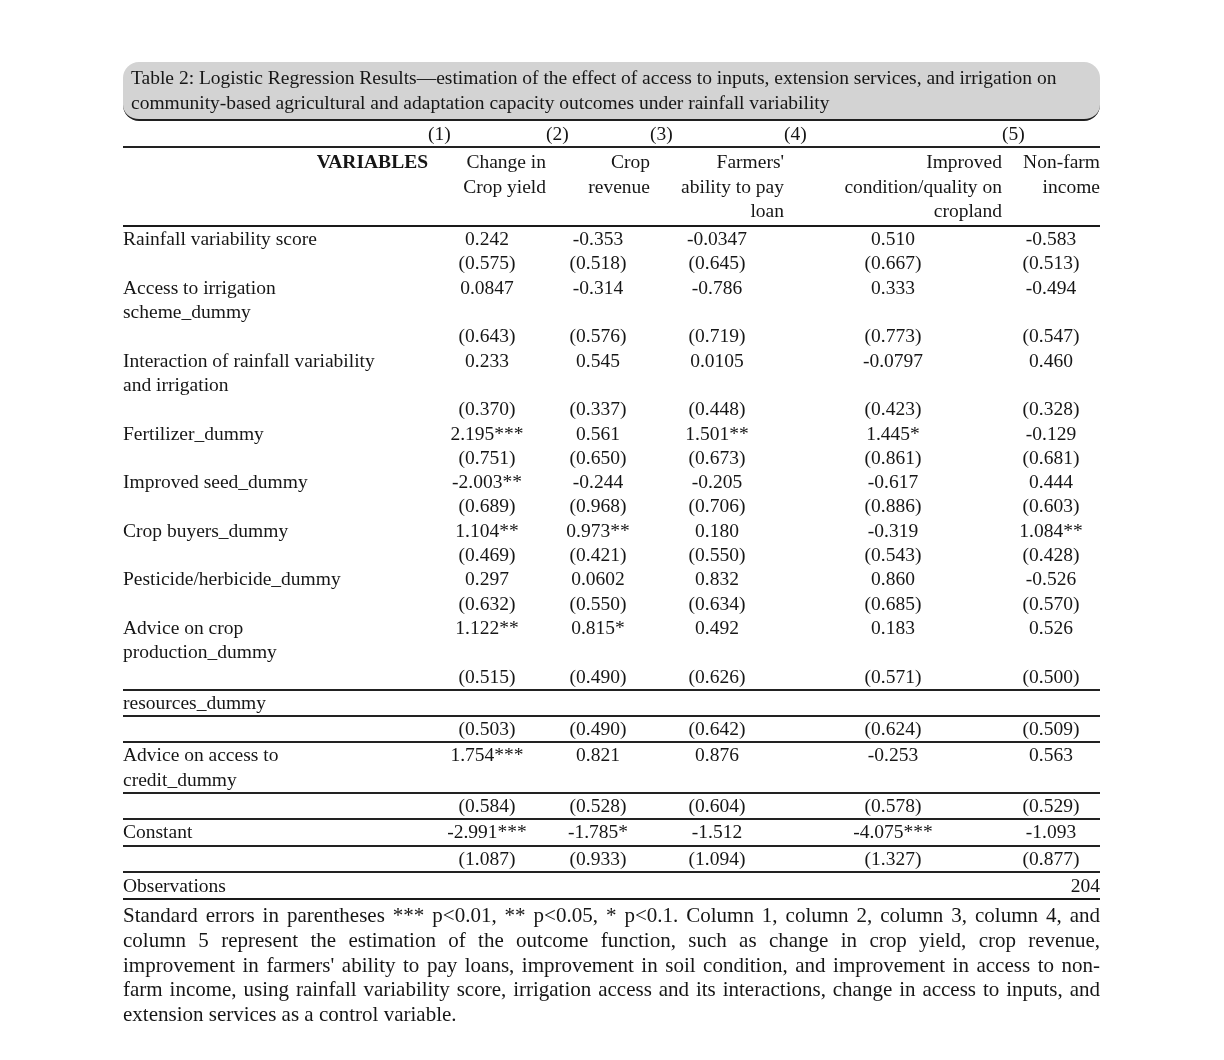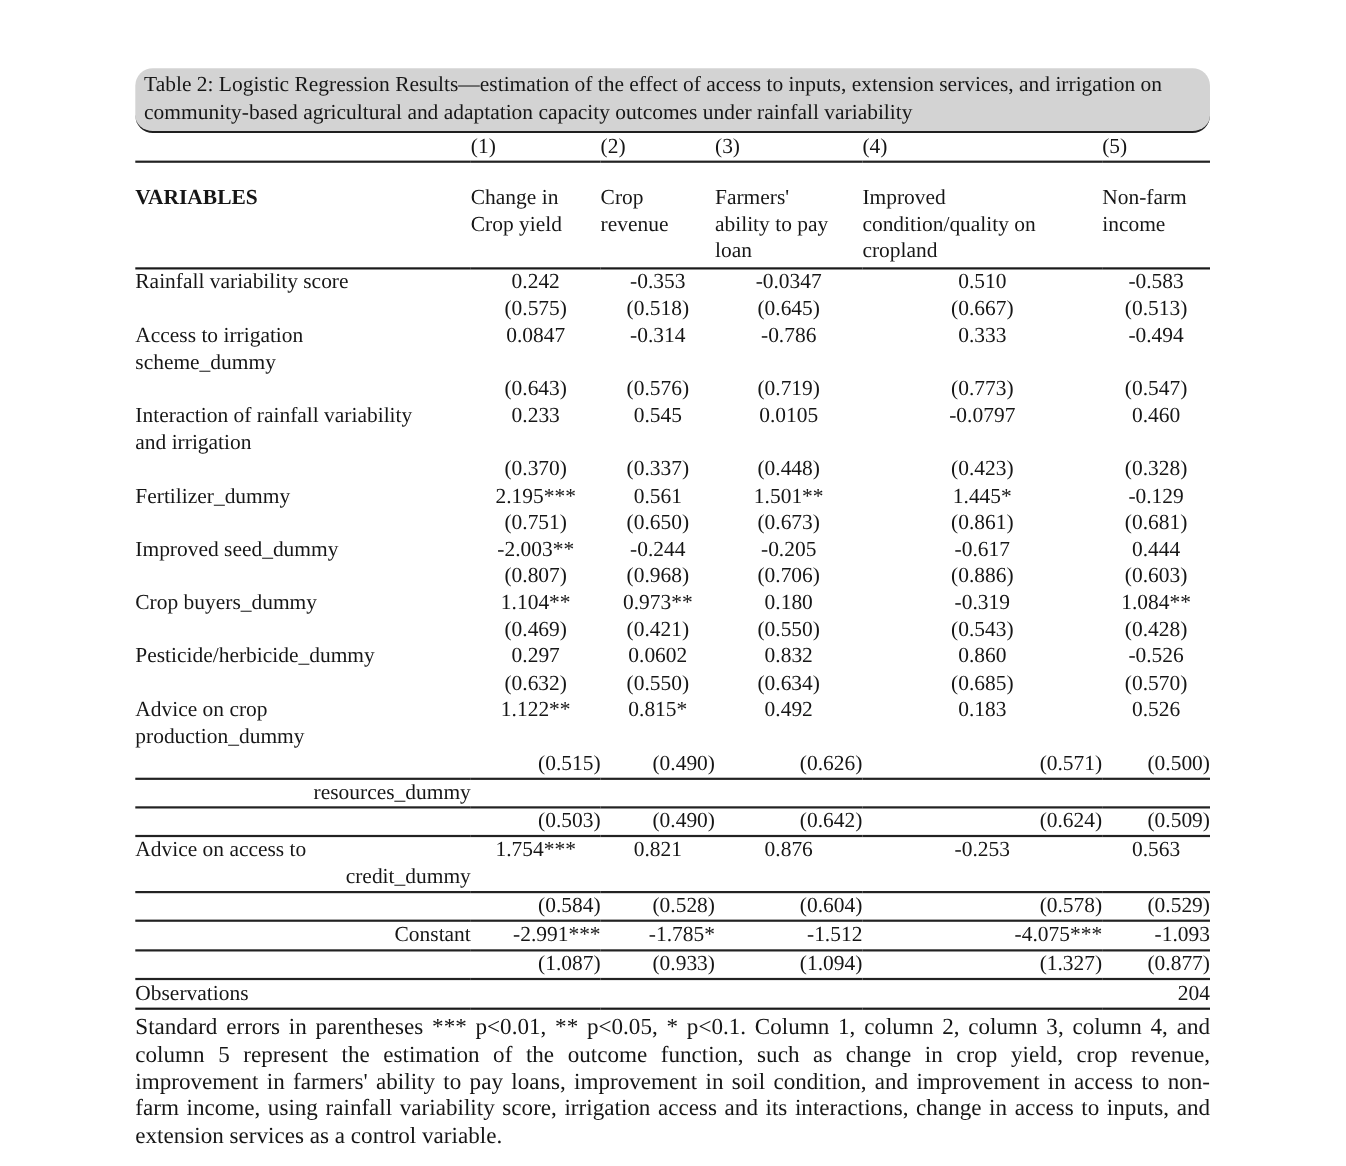--- a/index.html
+++ b/index.html
@@ -59,29 +59,29 @@
     text-align: left;
     font-weight: bold;
     white-space: pre-line;
   }
   thead tr.numrow th {
     border-bottom: 2px solid #222222;
     padding-top: 1px;
   }
   thead tr.headrow th {
     border-bottom: 2.5px solid #1a1a1a;
-    padding-top: 20px;
+    padding-top: 2px;
     padding-bottom: 2px;
+    text-align: right;
   }
   thead th.vh {
     font-weight: bold;
   }
   tr.rule-below td {
     border-bottom: 2px solid #222222;
-    text-align: right;
   }
   tr.obs-row td {
     border-bottom: 2.5px solid #1a1a1a;
     line-height: 25px;
   }
   td.obs-val {
     text-align: right;
     padding-right: 3px;
   }
   .notes {
@@ -218,21 +218,21 @@
           <tr>
             <td class="label">Improved seed_dummy</td>
             <td class="val">-2.003**</td>
             <td class="val">-0.244</td>
             <td class="val">-0.205</td>
             <td class="val">-0.617</td>
             <td class="val">0.444</td>
           </tr>
           <tr>
             <td class="label"></td>
-            <td class="val">(0.807)</td>
+            <td class="val">(0.689)</td>
             <td class="val">(0.968)</td>
             <td class="val">(0.706)</td>
             <td class="val">(0.886)</td>
             <td class="val">(0.603)</td>
           </tr>
           <tr>
             <td class="label">Crop buyers_dummy</td>
             <td class="val">1.104**</td>
             <td class="val">0.973**</td>
             <td class="val">0.180</td>

